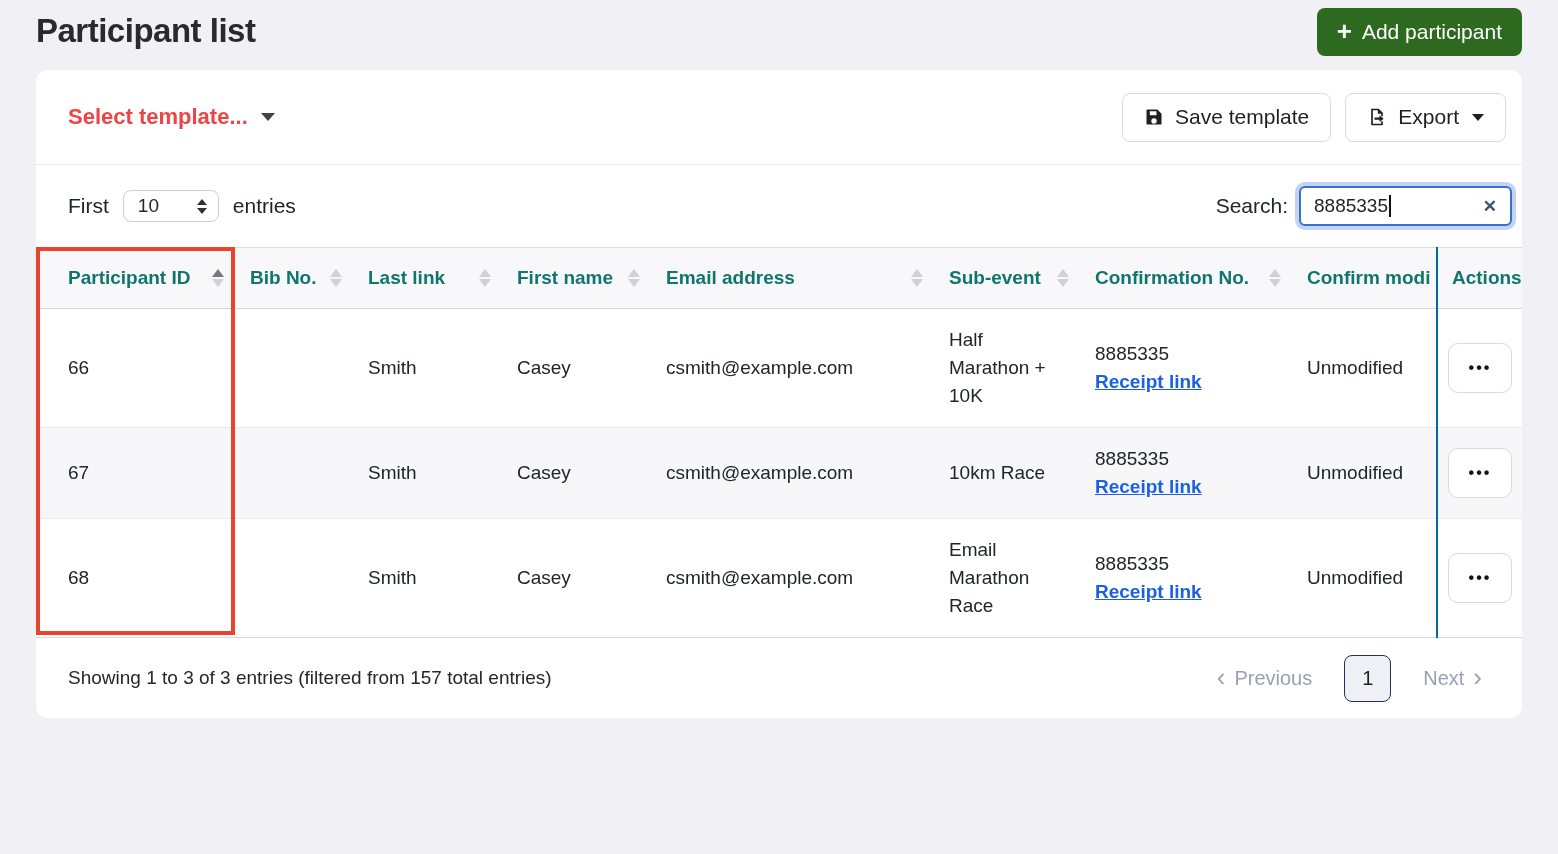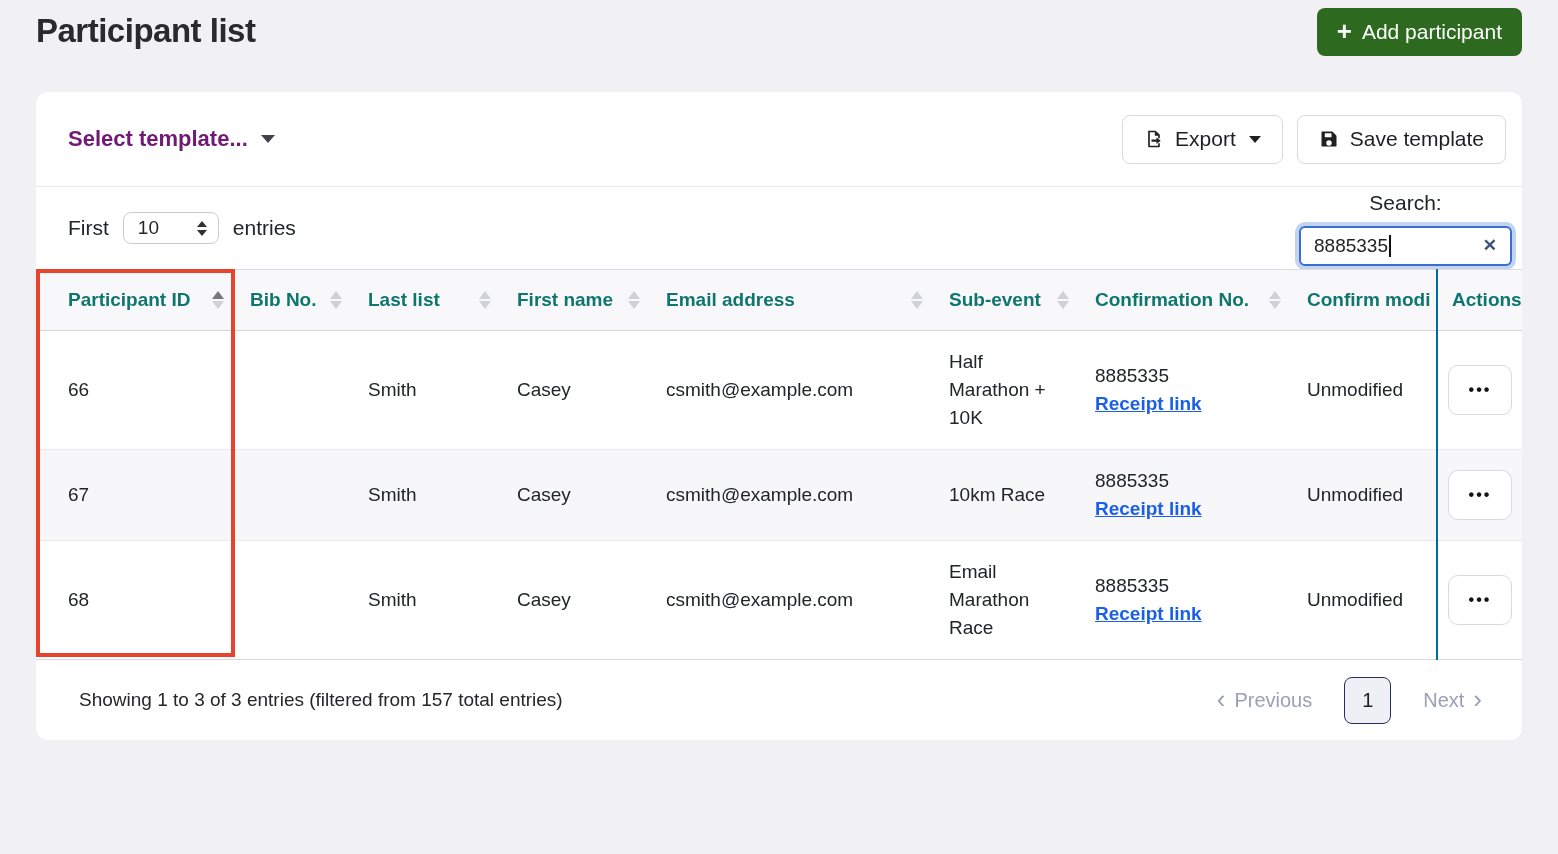--- a/index.html
+++ b/index.html
@@ -6,41 +6,41 @@
   html,body { width:1558px; height:854px; }
   body {
     background:#f1f1f5;
     font-family:"Liberation Sans", sans-serif;
     color:#26262b;
     overflow:hidden;
   }
   .page { padding:0 36px; }
 
   
-  .top-row { height:92px; display:flex; justify-content:space-between; align-items:flex-start; padding-top:8px; }
+  .top-row { height:70px; display:flex; justify-content:space-between; align-items:flex-start; padding-top:8px; }
   .page-title { font-size:33px; font-weight:700; color:#2a2a2e; margin-top:4px; letter-spacing:-0.5px; }
   .btn-add {
     background:#2d6a1f; color:#fff; border:none; border-radius:8px;
     height:48px; padding:0 20px; font-size:21px; font-family:inherit;
     display:flex; align-items:center; gap:10px; cursor:pointer;
   }
   .btn-add .plus { font-size:26px; font-weight:700; line-height:1; margin-top:-2px; }
 
   
   .filters-card {
     background:#fff; border-radius:12px; height:73px; margin-bottom:37px;
     display:flex; align-items:center; justify-content:space-between; padding:0 30px 0 36px;
   }
   .filters-left { display:flex; align-items:center; gap:15px; font-size:22px; font-weight:600; color:#1f1f24; cursor:pointer; }
 
   
   .main-card { background:#fff; border-radius:12px; overflow:hidden; }
 
   .template-row { height:94px; display:flex; align-items:center; justify-content:space-between; padding:0 16px 0 32px; }
-  .select-template { display:flex; align-items:center; gap:13px; font-size:22px; font-weight:700; color:#701a75; cursor:pointer; }
+  .select-template { display:flex; align-items:center; gap:13px; font-size:22px; font-weight:700; color:#ef4444; cursor:pointer; }
   .caret-down { width:0; height:0; border-left:7px solid transparent; border-right:7px solid transparent; border-top:8px solid #3f434b; display:inline-block; }
   .toolbar-buttons { display:flex; gap:14px; }
   .btn-outline {
     border:1px solid #d9d9e0; border-radius:8px; background:#fff; cursor:pointer;
     font-size:21px; font-family:inherit; color:#1f1f24; height:49px; padding:0 21px;
     display:flex; align-items:center; gap:11px;
   }
   .btn-outline .caret-down { border-top-color:#1f1f24; border-left-width:6px; border-right-width:6px; border-top-width:7px; margin-left:2px; }
 
   .divider { border-top:1px solid #e9e9ee; }
@@ -51,21 +51,21 @@
   .page-size {
     width:96px; height:32px; border:1px solid #c8ccd3; border-radius:8px; background:#fff;
     display:flex; align-items:center; justify-content:space-between; padding:0 11px 0 14px;
     font-size:19px; color:#26262b; cursor:pointer;
   }
   .updown { display:flex; flex-direction:column; gap:3px; }
   .updown i { display:block; width:0; height:0; border-left:5px solid transparent; border-right:5px solid transparent; }
   .updown .u { border-bottom:6px solid #2f2f35; }
   .updown .d { border-top:6px solid #2f2f35; }
 
-  .search-wrap { display:flex; align-items:center; gap:11px; font-size:21px; color:#212529;flex-direction:column; }
+  .search-wrap { display:flex; align-items:center; gap:11px; font-size:21px; color:#212529; }
   .search-box {
     width:213px; height:40px; background:#fff; border:2px solid #3a6fd0; border-radius:6px;
     box-shadow:0 0 0 4px #c3d4f2; display:flex; align-items:center; padding:0 13px; cursor:text;
   }
   .search-box .val { font-size:19px; color:#1f1f24; }
   .cursor-bar { display:inline-block; width:2px; height:22px; background:#111; margin-left:1px; }
   .search-box .spacer { flex:1; }
   .clear-x { color:#3d5178; font-weight:700; font-size:17px; cursor:pointer; line-height:1; }
 
   
@@ -99,21 +99,21 @@
     font-size:16px; letter-spacing:2px; font-weight:700; color:#141414;
     display:inline-flex; align-items:center; justify-content:center; font-family:inherit;
   }
 
   .red-overlay {
     position:absolute; left:0; top:0; width:199px; height:388px;
     border:4px solid #e8432d; pointer-events:none;
   }
 
   
-  .footer-row { height:80px; display:flex; align-items:center; justify-content:space-between; padding:0 40px 0 43px; }
+  .footer-row { height:80px; display:flex; align-items:center; justify-content:space-between; padding:0 40px 0 32px; }
   .summary { font-size:19px; color:#26262b; }
   .pagination { display:flex; align-items:center; gap:32px; }
   .page-nav { display:flex; align-items:center; gap:9px; color:#99a0b3; font-size:20px; cursor:default; }
   .page-nav .chev { font-size:26px; line-height:1; margin-top:-3px; }
   .page-current {
     width:47px; height:47px; border:1px solid #272f5c; background:#eef0f6; border-radius:8px;
     display:flex; align-items:center; justify-content:center; font-size:20px; color:#1f1f24; cursor:pointer;
   }
 
   .icon-svg { display:block; }
@@ -133,37 +133,37 @@
 
 
   <div class="main-card">
 
     <div class="template-row">
       <div class="select-template">
         <span>Select template...</span>
         <span class="caret-down"></span>
       </div>
       <div class="toolbar-buttons">
+        <button class="btn-outline">
+          <span>
+            <svg class="icon-svg" width="20" height="20" viewBox="0 0 24 24">
+                <path d="M4 3h12l5 5v12a1 1 0 0 1-1 1H4a1 1 0 0 1-1-1V4a1 1 0 0 1 1-1zm3 2v5h8V5H7zm5 8.5a3.25 3.25 0 1 0 0 6.5 3.25 3.25 0 0 0 0-6.5z" fill="#1f1f24"></path>
+              </svg>
+          </span>
+          <span>Save template</span>
+        </button>
         <button class="btn-outline">
           <span>
             <svg class="icon-svg" width="20" height="20" viewBox="0 0 24 24">
                 <path d="M5 2h9l5 5v4h-2V8h-4V4H7v16h10v-3h2v4a1 1 0 0 1-1 1H6a1 1 0 0 1-1-1V2z" fill="#1f1f24"></path>
                 <path d="M15 10l5 4-5 4v-2.6H9v-2.8h6V10z" fill="#1f1f24"></path>
               </svg>
           </span>
           <span>Export</span>
           <span class="caret-down"></span>
-        </button>
-        <button class="btn-outline">
-          <span>
-            <svg class="icon-svg" width="20" height="20" viewBox="0 0 24 24">
-                <path d="M4 3h12l5 5v12a1 1 0 0 1-1 1H4a1 1 0 0 1-1-1V4a1 1 0 0 1 1-1zm3 2v5h8V5H7zm5 8.5a3.25 3.25 0 1 0 0 6.5 3.25 3.25 0 0 0 0-6.5z" fill="#1f1f24"></path>
-              </svg>
-          </span>
-          <span>Save template</span>
         </button>
       </div>
     </div>
 
     <div class="divider"></div>
 
     <div class="controls-row">
       <div class="show-entries">
         <span>First</span>
         <div class="page-size">
@@ -209,21 +209,21 @@
                 </span>
             </th>
             <th>
               <span>Bib No.</span>
               <span class="sort">
                   <i class="up"></i>
                   <i class="dn"></i>
                 </span>
             </th>
             <th>
-              <span>Last list</span>
+              <span>Last link</span>
               <span class="sort">
                   <i class="up"></i>
                   <i class="dn"></i>
                 </span>
             </th>
             <th>
               <span>First name</span>
               <span class="sort">
                   <i class="up"></i>
                   <i class="dn"></i>

